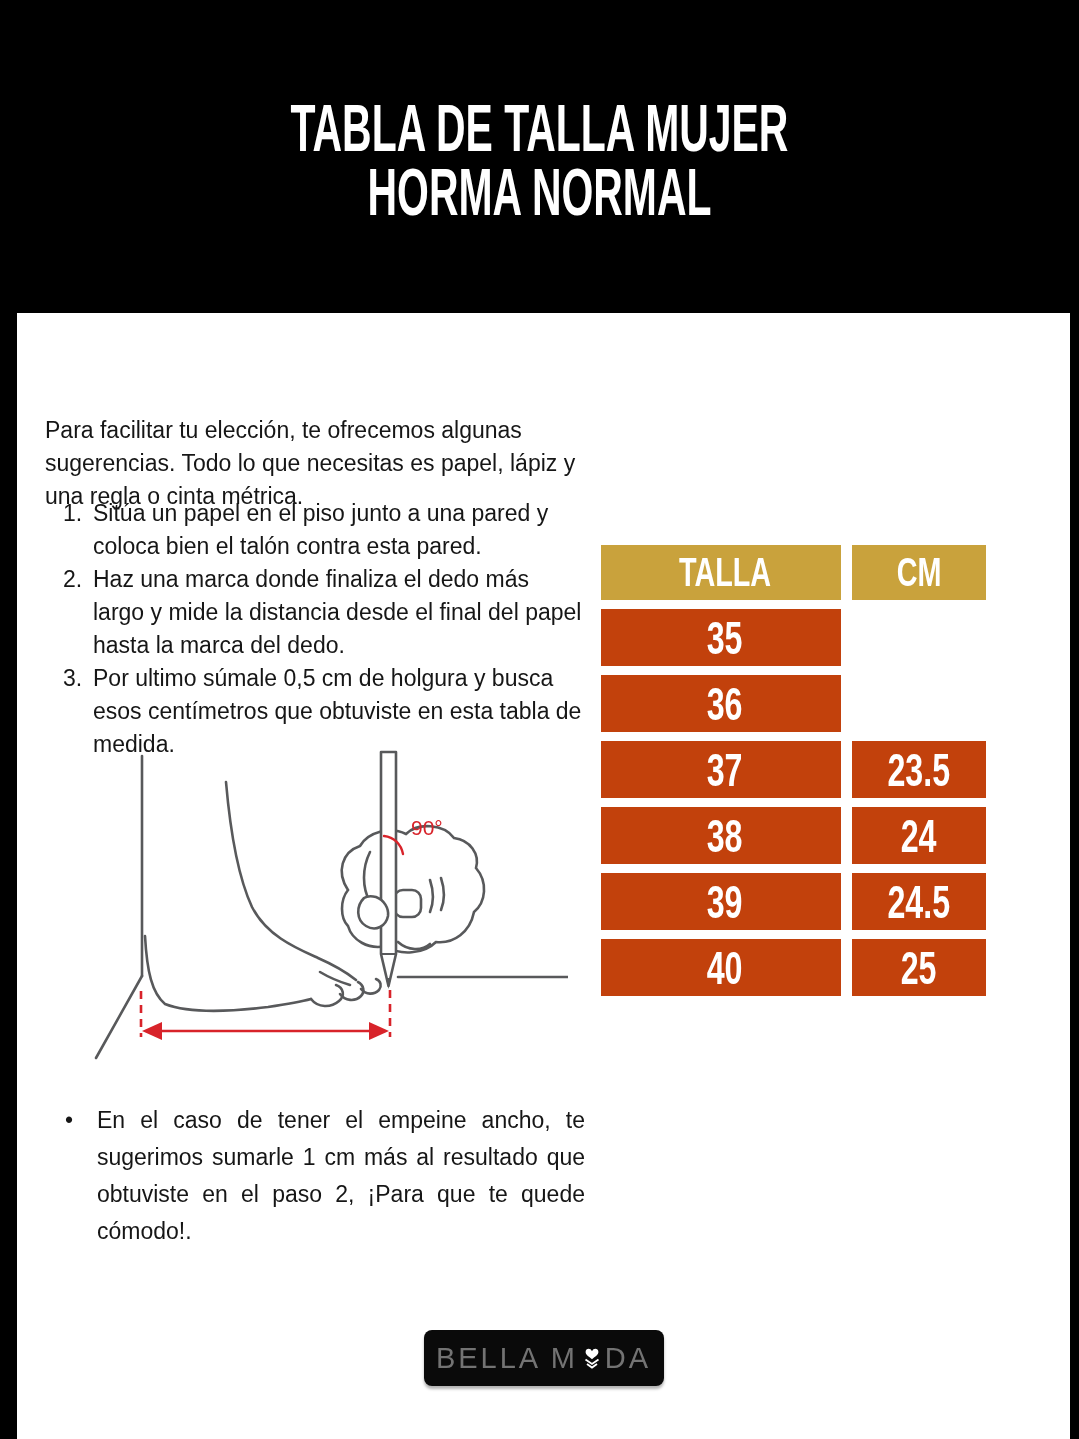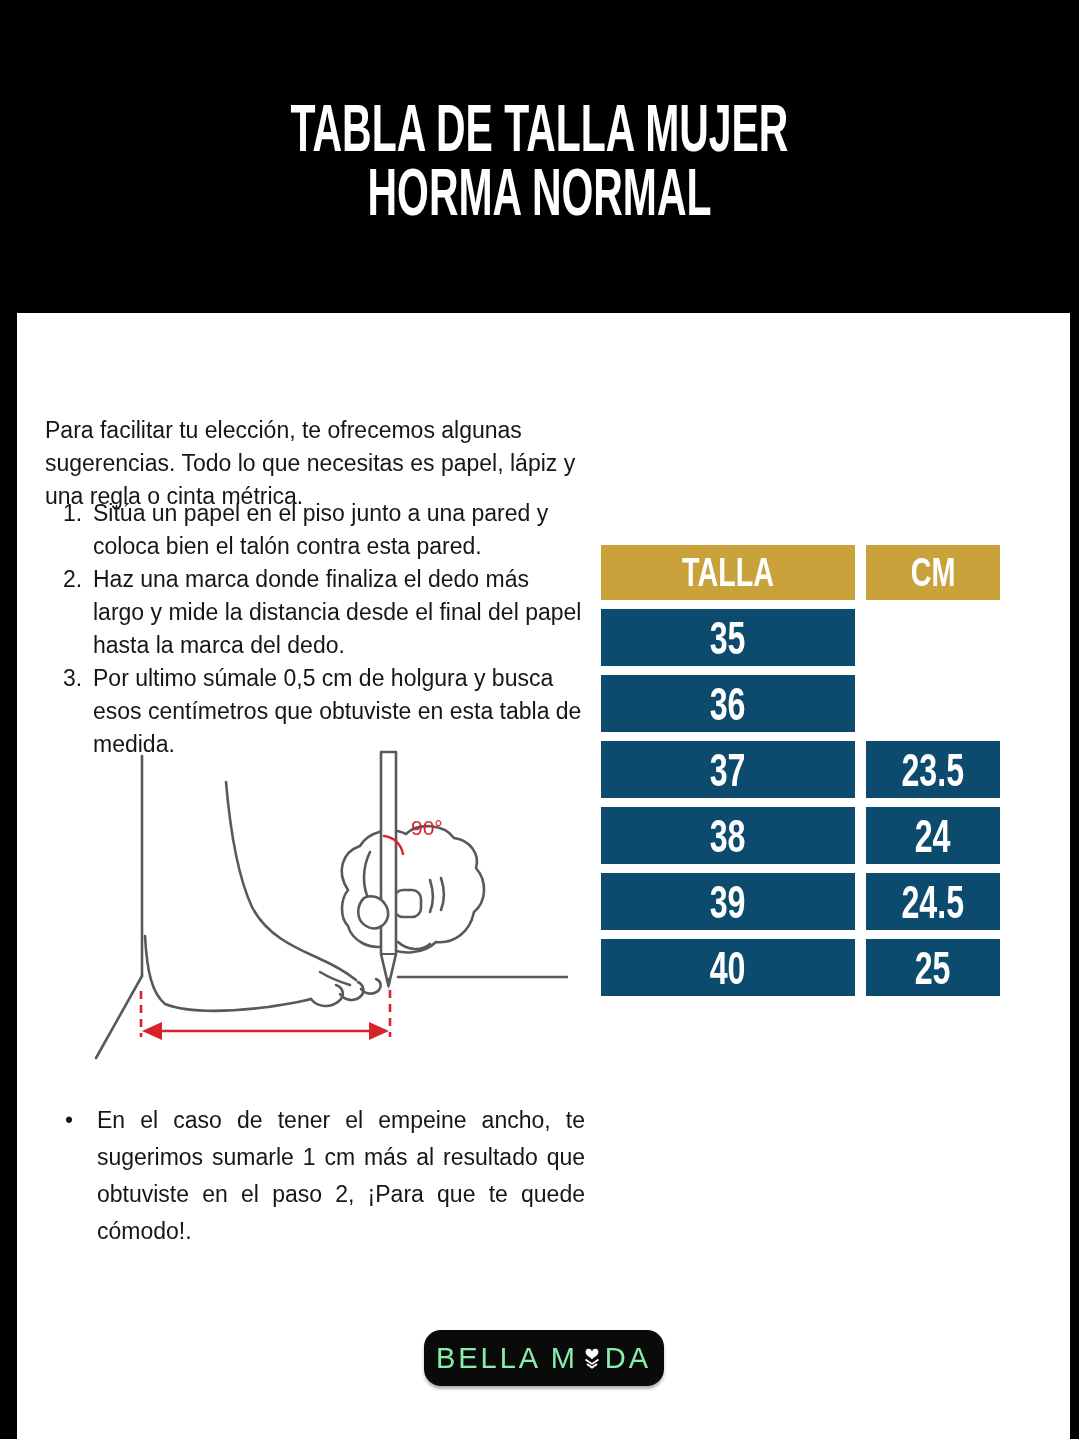--- a/index.html
+++ b/index.html
@@ -52,24 +52,24 @@
 
   
   .diagram-wrap {
     position: absolute; left: 51px; top: 427px; width: 500px; height: 330px; text-decoration: underline;
   }
 
   
   .size-table { position: absolute; left: 584px; top: 232px; }
   .trow { display: flex; gap: 11px; margin-bottom: 9px; }
   .cell {
-    background: #0c4a6e; color: #fff; height: 57px;
+    background: #c2410c; color: #fff; height: 57px;
     display: flex; align-items: center; justify-content: center;
   }
-  .cell.talla { width: 254px; }
+  .cell.talla { width: 232px; padding-left: 8px; }
   .cell.cm    { width: 134px; }
   .trow.thead .cell { background: #C9A23C; height: 55px; }
   .cell .cond {
     display: inline-block;
     font-weight: 800; font-size: 46px;
     transform: scaleX(0.70); transform-origin: 50% 50%;
     white-space: nowrap;
   }
   .trow.thead .cell .cond { font-size: 40px; transform: scaleX(0.72); }
 
@@ -80,23 +80,23 @@
     display: flex;
   }
   .note-item .bullet { flex: 0 0 32px; }
   .note-item .note-text { flex: 1; text-align: justify; }
 
   
   .brand-logo {
     position: absolute; top: 1017px; left: 50%;
     transform: translateX(-50%);
     width: 240px; height: 56px;
-    background: #0a0a0a; border-radius: 17px;
+    background: #0a0a0a; border-radius: 8px;
     display: flex; align-items: center; justify-content: center;
-    color: #86efac;
+    color: #737373;
     box-shadow: 0 3px 3px rgba(0,0,0,0.3);
   }
   .brand-text {
     font-size: 29px; font-weight: 400; letter-spacing: 3px;
     display: flex; align-items: center;
   }
   .brand-text svg { margin: 0 1px 0 2px; }
 </style>
 </head>
 <body>

